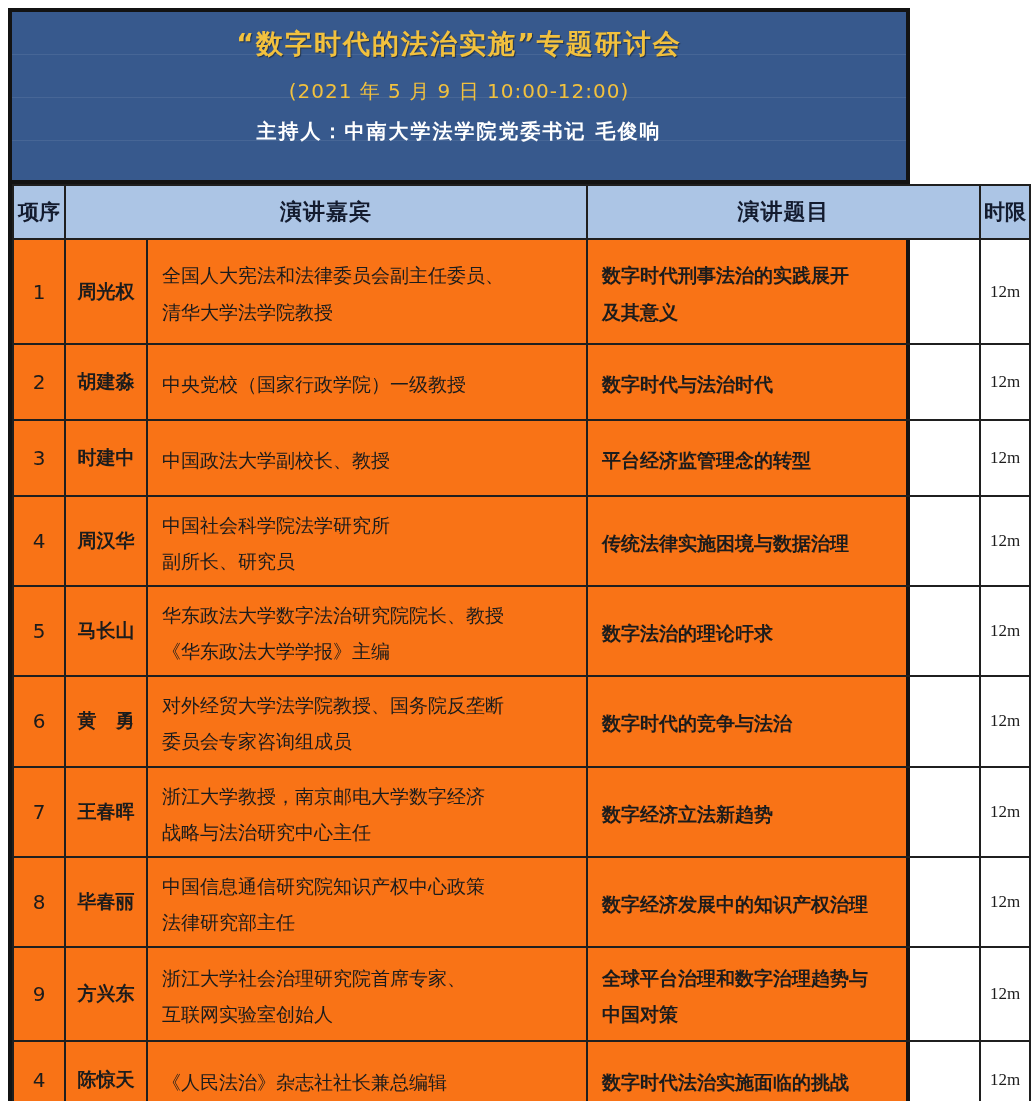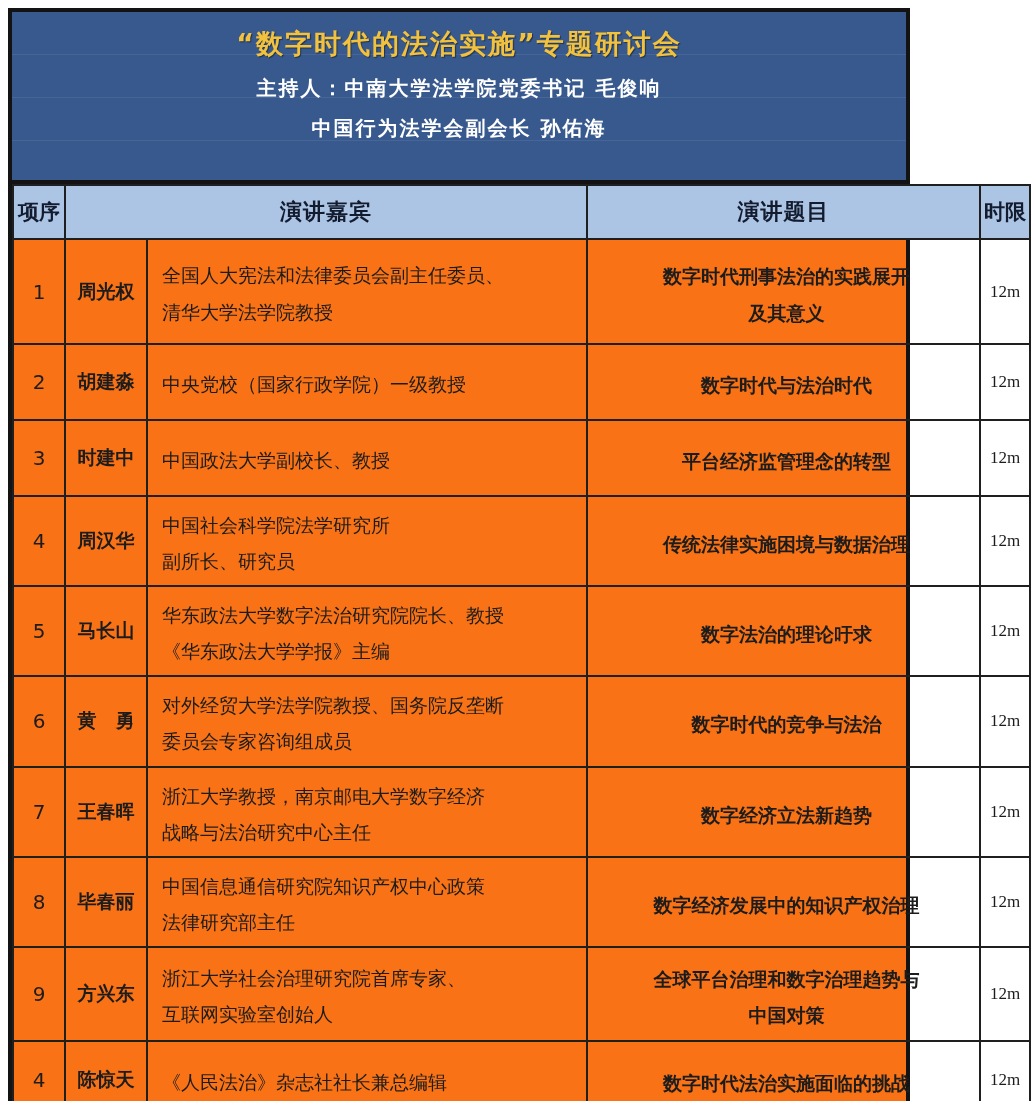--- a/index.html
+++ b/index.html
@@ -87,27 +87,27 @@
   }
   td.c-aff {
     font-family: "DejaVu Serif", serif;
     font-size: 19px;
     padding: 10px 10px 6px 14px;
     white-space: pre-line;
     line-height: 1.9;
     text-align: left;
   }
   td.c-topic {
-    font-family: Liberation Serif, serif;
+    font-family: Liberation Mono, monospace;
     font-size: 19px;
     font-weight: bold;
     padding: 14px 8px 6px 14px;
     white-space: pre-line;
     line-height: 1.9;
-    text-align: center;
+    text-align: left;
   }
   td.c-time {
     text-align: center;
     font-family: Liberation Serif, serif;
     font-size: 17px;
   }
   
   tbody tr:nth-child(1)  { height: 105px; }
   tbody tr:nth-child(2)  { height: 76px;  }
   tbody tr:nth-child(3)  { height: 76px;  }
@@ -119,22 +119,22 @@
   tbody tr:nth-child(9)  { height: 86px;  }
   tbody tr:nth-child(10) { height: 77px;  }
 </style>
 </head>
 <body>
 
 <div class="sheet">
 
   <div class="banner">
     <div class="banner-title">“数字时代的法治实施”专题研讨会</div>
+    <div class="banner-date">(2021 年 5 月 9 日  10:00-12:00)</div>
     <div class="banner-host">主持人：中南大学法学院党委书记  毛俊响</div>
-    <div class="banner-host">中国行为法学会副会长  孙佑海</div>
   </div>
 
   <table>
     <colgroup>
       <col style="width:52px">
       <col style="width:82px">
       <col style="width:440px">
       <col style="width:393px">
       <col style="width:50px">
     </colgroup>

